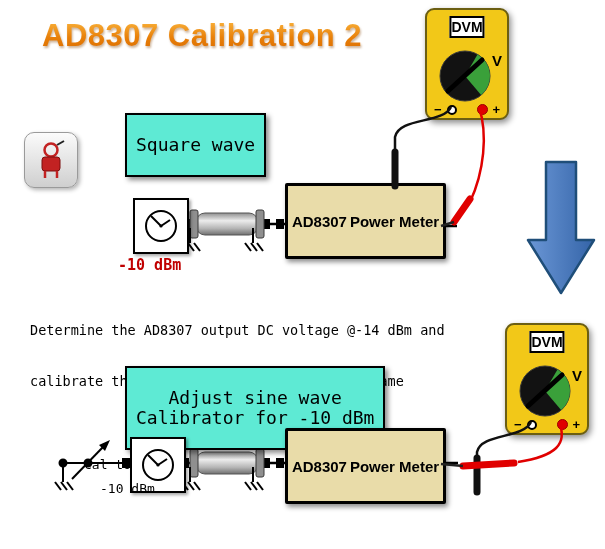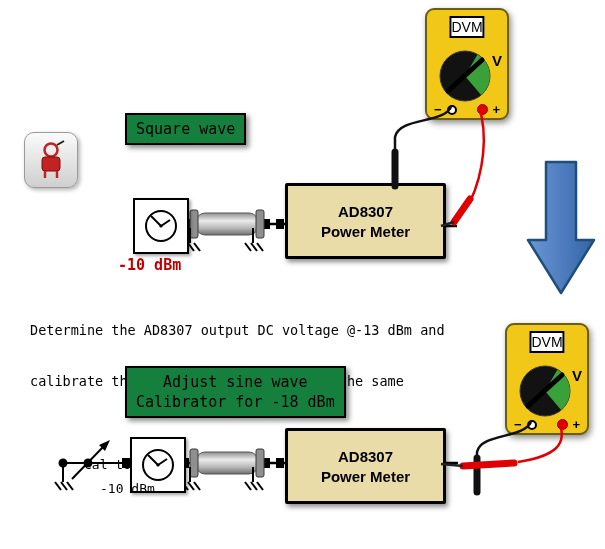--- a/index.html
+++ b/index.html
@@ -11,40 +11,40 @@
 
   .title{position:absolute;left:42px;top:18px;z-index:2;
          font-family:"Liberation Sans",sans-serif;font-size:31px;font-weight:bold;
          letter-spacing:.5px;color:#E8820C;text-shadow:1px 2px 2px rgba(140,70,0,.35);}
   @supports (-webkit-background-clip:text){
     .title{background:linear-gradient(180deg,#F9B13A 8%,#E87F08 55%,#D96A00 100%);
            -webkit-background-clip:text;background-clip:text;color:transparent;
            text-shadow:none;filter:drop-shadow(1px 2px 1px rgba(130,65,0,.4));}
   }
 
-  .labelbox{position:absolute;z-index:3;background:#15803d;border:2.5px solid #000;
-            box-shadow:3px 3px 5px rgba(0,0,0,.45);padding:4px 9px;
-            font-family:"DejaVu Sans Mono",monospace;font-size:15px;line-height:20px;}
+  .labelbox{position:absolute;z-index:3;background:#5eead4;border:2.5px solid #000;
+            box-shadow:3px 3px 5px rgba(0,0,0,.45);padding:20px 9px;
+            font-family:"DejaVu Sans Mono",monospace;font-size:18px;line-height:20px;}
 
   .meter{position:absolute;z-index:3;width:155px;height:70px;background:#E9DCA9;
          border:3px solid #000;border-radius:2px;box-shadow:2px 3px 5px rgba(0,0,0,.45);
-         display:flex;flex-direction:column;align-items:center;justify-content:center;gap:3px;
+         display:flex;flex-direction:row;align-items:center;justify-content:center;gap:3px;
          font-weight:bold;font-size:15px;}
 
   .gen{position:absolute;z-index:3;width:52px;height:52px;background:#fff;border:2.5px solid #000;
        box-shadow:2px 2px 3px rgba(0,0,0,.35);display:flex;align-items:center;justify-content:center;}
 
   .logo{position:absolute;z-index:3;left:24px;top:132px;width:52px;height:54px;border-radius:10px;
         background:linear-gradient(180deg,#fbfbfb,#cfcfcf);border:1px solid #9a9a9a;
         box-shadow:2px 2px 4px rgba(0,0,0,.3);display:flex;align-items:center;justify-content:center;}
 
   .dvm{position:absolute;z-index:5;width:80px;height:108px;background:#F2C818;
        border:2px solid #6b5e12;border-radius:9px;box-shadow:2px 3px 6px rgba(0,0,0,.45);}
   .dvm-label{position:absolute;left:50%;transform:translateX(-50%);top:6px;background:#fff;
-             border:2.5px solid #000;font-weight:normal;font-size:14px;padding:0 0;line-height:18px;}
+             border:2.5px solid #000;font-weight:bold;font-size:14px;padding:0 0;line-height:18px;}
   .dvm-v{position:absolute;right:5px;top:42px;font-weight:bold;font-size:15px;}
   .dvm-dial{position:absolute;left:8px;top:38px;}
   .dvm-terms{position:absolute;bottom:2px;left:0;right:0;display:flex;align-items:center;
              justify-content:center;gap:5px;font-weight:bold;font-size:13px;line-height:13px;}
   .dot{border-radius:50%;}
   .dot-black{width:6px;height:6px;background:#fff;border:2.5px solid #000;}
   .dot-red{width:9px;height:9px;background:#e00000;border:1px solid #900;}
 
   .note{position:absolute;z-index:2;left:30px;top:288px;
         font-family:"DejaVu Sans Mono",monospace;font-size:13.5px;line-height:17px;white-space:pre;}
@@ -125,20 +125,21 @@
       <circle cx="88" cy="463" r="3.5"></circle>
       <line x1="72" y1="479" x2="104" y2="446"></line>
       <polygon points="110,440 99,445 105,451" stroke="none"></polygon>
     </g>
 
     <g>
       <polygon points="546,162 576,162 576,240 594,240 561,293 528,240 546,240" fill="url(#arrowg)" stroke="#1F4E79" stroke-width="2.5" stroke-linejoin="round"></polygon>
     </g>
   </svg>
 
+  <div class="title">AD8307 Calibration 2</div>
 
   <div class="logo">
     <svg width="38" height="42" viewBox="0 0 38 42">
       <circle cx="19" cy="11" r="6.5" fill="none" stroke="#c22222" stroke-width="2.5"></circle>
       <rect x="10" y="18" width="18" height="14" rx="3" fill="#c22222" stroke="#7d0f0f"></rect>
       <line x1="25" y1="6" x2="32" y2="2" stroke="#222" stroke-width="2"></line>
       <line x1="13" y1="32" x2="13" y2="39" stroke="#c22222" stroke-width="2.5"></line>
       <line x1="25" y1="32" x2="25" y2="39" stroke="#c22222" stroke-width="2.5"></line>
     </svg>
   </div>
@@ -174,27 +175,27 @@
     <div class="dvm-terms">
       <span>−</span>
       <span class="dot dot-black"></span>
       <span style="width:10px;"></span>
       <span class="dot dot-red"></span>
       <span>+</span>
     </div>
   </div>
 
   <div class="note">
-    <div>Determine the AD8307 output DC voltage @-13 dBm and</div>
+    <div>Determine the AD8307 output DC voltage @-14 dBm and</div>
     <div>calibrate the sine wave device to get the same</div>
   </div>
 
   <div class="labelbox" style="left:125px;top:366px;text-align:center;">
     <div>Adjust sine wave</div>
-    <div>Calibrator for -18 dBm</div>
+    <div>Calibrator for -10 dBm</div>
   </div>
 
   <div class="gen" style="left:130px;top:437px;">
     <svg width="46" height="46" viewBox="0 0 46 46">
       <circle cx="23" cy="23" r="15" fill="#fff" stroke="#000" stroke-width="2"></circle>
       <line x1="23" y1="23" x2="13" y2="13" stroke="#000" stroke-width="2"></line>
       <line x1="23" y1="23" x2="32" y2="17" stroke="#000" stroke-width="2"></line>
       <circle cx="23" cy="23" r="1.6" fill="#000"></circle>
     </svg>
   </div>

